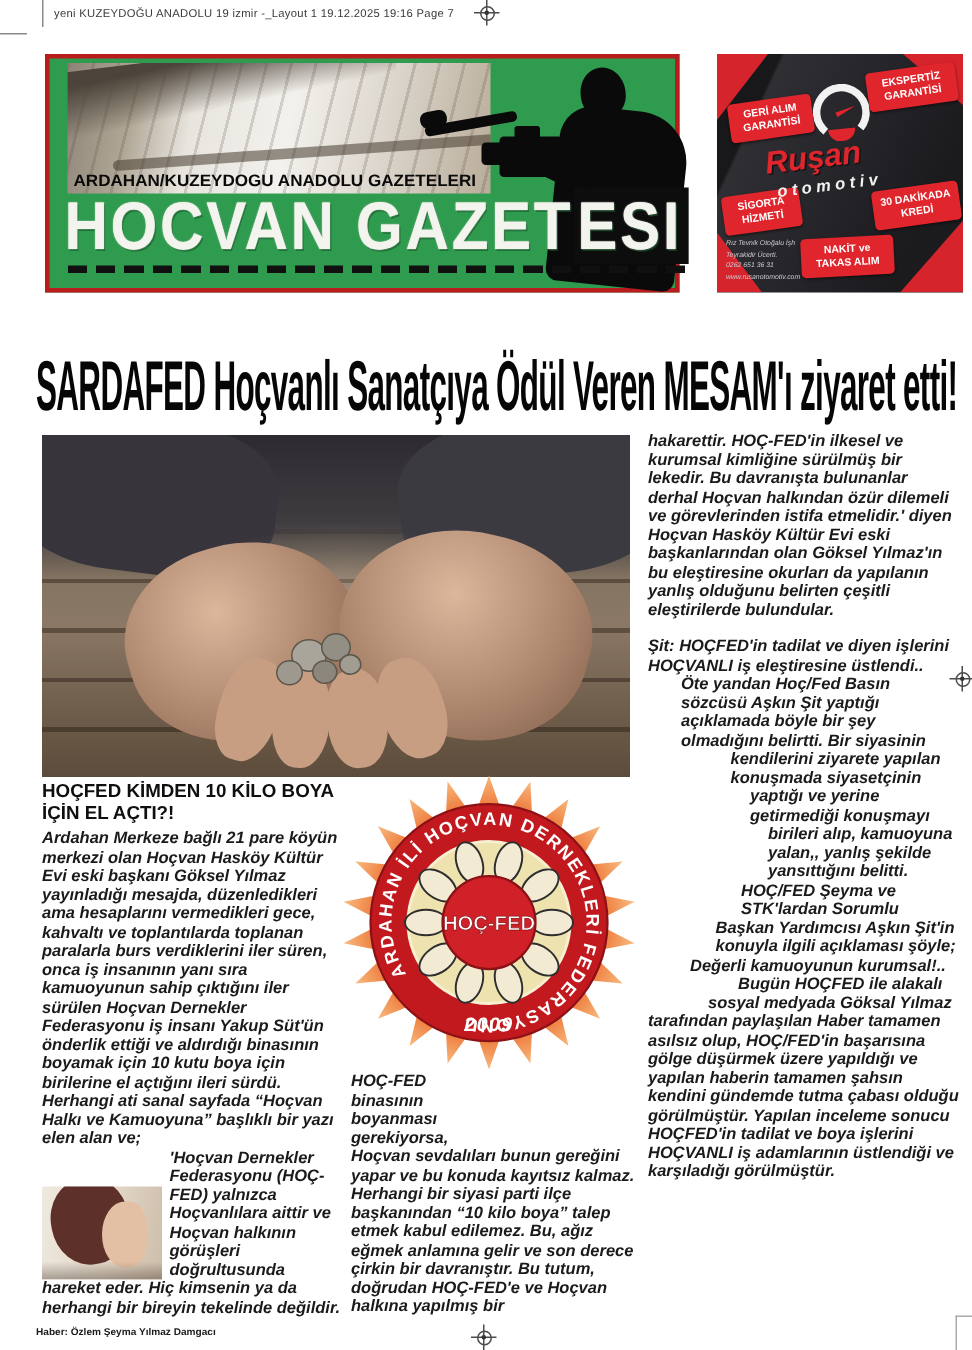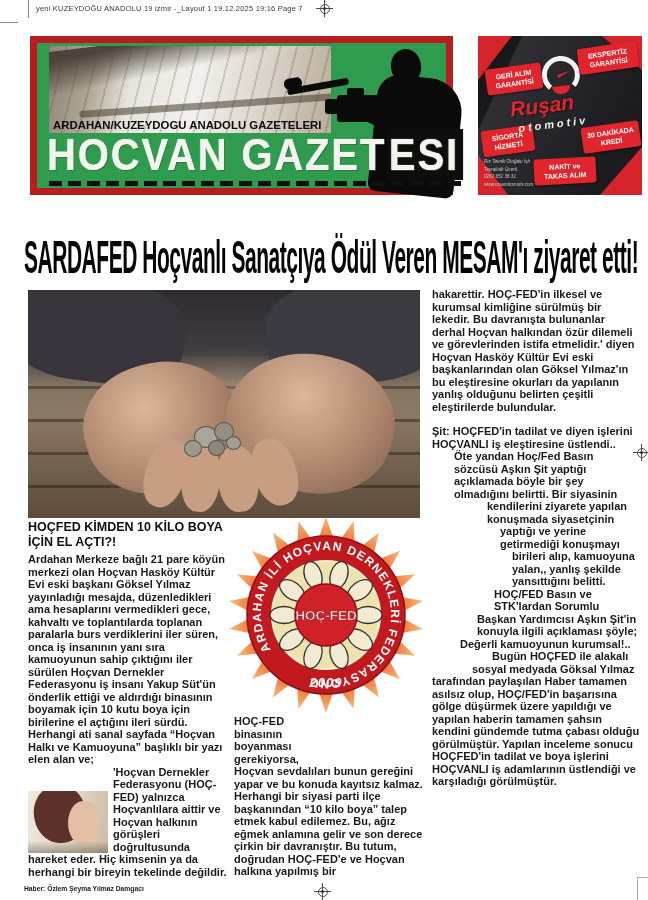--- a/index.html
+++ b/index.html
@@ -13,21 +13,21 @@
   .corner-mark-h{position:absolute;left:637px;top:877px;width:11px;height:1px;background:#aaa;}
   .corner-mark-v{position:absolute;left:637px;top:877px;width:1px;height:23px;background:#aaa;}
   .reg{position:absolute;width:13px;height:13px;}
   .reg .c{position:absolute;left:2px;top:2px;width:8px;height:8px;border:1px solid #4c4c4c;border-radius:50%;}
   .reg .v{position:absolute;left:6px;top:-2px;width:1px;height:17px;background:#4c4c4c;}
   .reg .h{position:absolute;left:-2px;top:6px;width:17px;height:1px;background:#4c4c4c;}
   .reg .d{position:absolute;left:5px;top:5px;width:3px;height:3px;border-radius:50%;background:#333;}
 
   
   .banner{position:absolute;left:30px;top:36px;width:423px;height:159px;background:#2f9b4e;
-          border:7px solid #b91c1c;box-sizing:border-box;}
+          border:3px solid #b91c1c;box-sizing:border-box;}
   .mountain{position:absolute;left:12px;top:3px;width:282px;height:87px;overflow:hidden;
             background:linear-gradient(100deg,#8d8478 0%,#b0a695 16%,#e8e5df 30%,#f3f1ed 52%,#ded9d0 72%,#b9ac99 100%);}
   .mountain .ridge{position:absolute;left:-20px;top:-6px;width:240px;height:46px;background:linear-gradient(175deg,#4c443a 18%,rgba(76,68,58,0) 70%);transform:rotate(-7deg);}
   .mountain .streaks{position:absolute;inset:0;background:repeating-linear-gradient(104deg,rgba(84,70,56,.45) 0 2px,rgba(0,0,0,0) 2px 16px);opacity:.45;}
   .mountain .road{position:absolute;left:30px;top:56px;width:260px;height:7px;background:rgba(70,58,46,.55);transform:rotate(-4deg);border-radius:4px;}
   .kicker{position:absolute;left:4px;bottom:2px;font-weight:bold;font-size:11px;color:#0a0a0a;white-space:nowrap;transform-origin:left center;display:inline-block;}
   .cameraman{position:absolute;left:250px;top:2px;width:184px;height:148px;}
   .cameraman div{position:absolute;background:#0a0a0a;}
   .cm-head{left:104px;top:4px;width:30px;height:34px;border-radius:50% 50% 46% 46%;transform:rotate(-8deg);}
   .cm-torso{left:86px;top:32px;width:86px;height:118px;border-radius:22px 34px 8px 8px;transform:rotate(6deg);}
@@ -93,21 +93,21 @@
   .f4{left:226px;top:148px;width:42px;height:68px;transform:rotate(-18deg);}
   .coin{position:absolute;border-radius:50%;border:1px solid #5c564b;}
   .c1{left:166px;top:136px;width:22px;height:20px;background:#a9a59a;}
   .c2{left:186px;top:132px;width:18px;height:17px;background:#938f84;}
   .c3{left:156px;top:150px;width:16px;height:15px;background:#9d998e;}
   .c4{left:180px;top:150px;width:15px;height:14px;background:#8b877c;}
   .c5{left:198px;top:146px;width:13px;height:12px;background:#a19d92;}
 
   
   .col{position:absolute;font-size:11px;line-height:12.5px;font-weight:bold;color:#1a1a1c;}
-  .col p{margin:0;}
+  .col p{margin:0;font-style:italic;}
   .col1{left:28px;top:520px;width:203px;}
   .col1 h2{margin:0 0 3px 0;font-size:12.5px;line-height:15px;color:#0f0f10;}
   .col2{left:234px;top:515px;width:192px;}
   .col3{left:432px;top:288px;width:208px;}
   .gap-top{margin-top:12px !important;}
   .sp{float:left;clear:left;height:25px;}
   .s1{width:22px;margin-top:25px;}
   .s2{width:55px;} .s3{width:68px;} .s4{width:80px;height:37px;} .s5{width:62px;}
   .s6{width:45px;} .s7{width:28px;} .s8{width:40px;height:13px;}
   .sp-r{float:right;width:118px;height:38px;}
@@ -287,19 +287,19 @@
   </div>
 
   <div class="col col3">
     <p>hakarettir. HOÇ-FED'in ilkesel ve kurumsal kimliğine sürülmüş bir lekedir. Bu davranışta bulunanlar derhal Hoçvan halkından özür dilemeli ve görevlerinden istifa etmelidir.' diyen Hoçvan Hasköy Kültür Evi eski başkanlarından olan Göksel Yılmaz'ın bu eleştiresine okurları da yapılanın yanlış olduğunu belirten çeşitli eleştirilerde bulundular.</p>
     <p class="gap-top">Şit: HOÇFED'in tadilat ve diyen işlerini</p>
     <p>HOÇVANLI iş eleştiresine üstlendi..</p>
     <p>
       <i class="sp s1"></i><i class="sp s2"></i><i class="sp s3"></i><i class="sp s4"></i>
       <i class="sp s5"></i><i class="sp s6"></i><i class="sp s7"></i><i class="sp s8"></i>
       <span>Öte yandan Hoç/Fed Basın sözcüsü Aşkın Şit yaptığı açıklamada böyle bir şey olmadığını belirtti. Bir siyasinin kendilerini ziyarete yapılan konuşmada siyasetçinin yaptığı ve yerine getirmediği konuşmayı birileri alıp, kamuoyuna yalan,, yanlış şekilde yansıttığını belitti.</span><br>
-      <span>HOÇ/FED Basın ve STK'lardan Sorumlu Başkan Yardımcısı Aşkın Şit'in konuyla ilgili açıklaması şöyle;</span><br>
+      <span>HOÇ/FED Şeyma ve STK'lardan Sorumlu Başkan Yardımcısı Aşkın Şit'in konuyla ilgili açıklaması şöyle;</span><br>
       <span>Değerli kamuoyunun kurumsal!..</span>
     </p>
     <p class="indent">Bugün HOÇFED ile alakalı sosyal medyada Göksal Yılmaz tarafından paylaşılan Haber tamamen asılsız olup, HOÇ/FED'in başarısına gölge düşürmek üzere yapıldığı ve yapılan haberin tamamen şahsın kendini gündemde tutma çabası olduğu görülmüştür. Yapılan inceleme sonucu HOÇFED'in tadilat ve boya işlerini HOÇVANLI iş adamlarının üstlendiği ve karşıladığı görülmüştür.</p>
   </div>
 
 </div>
 
 </body></html>

